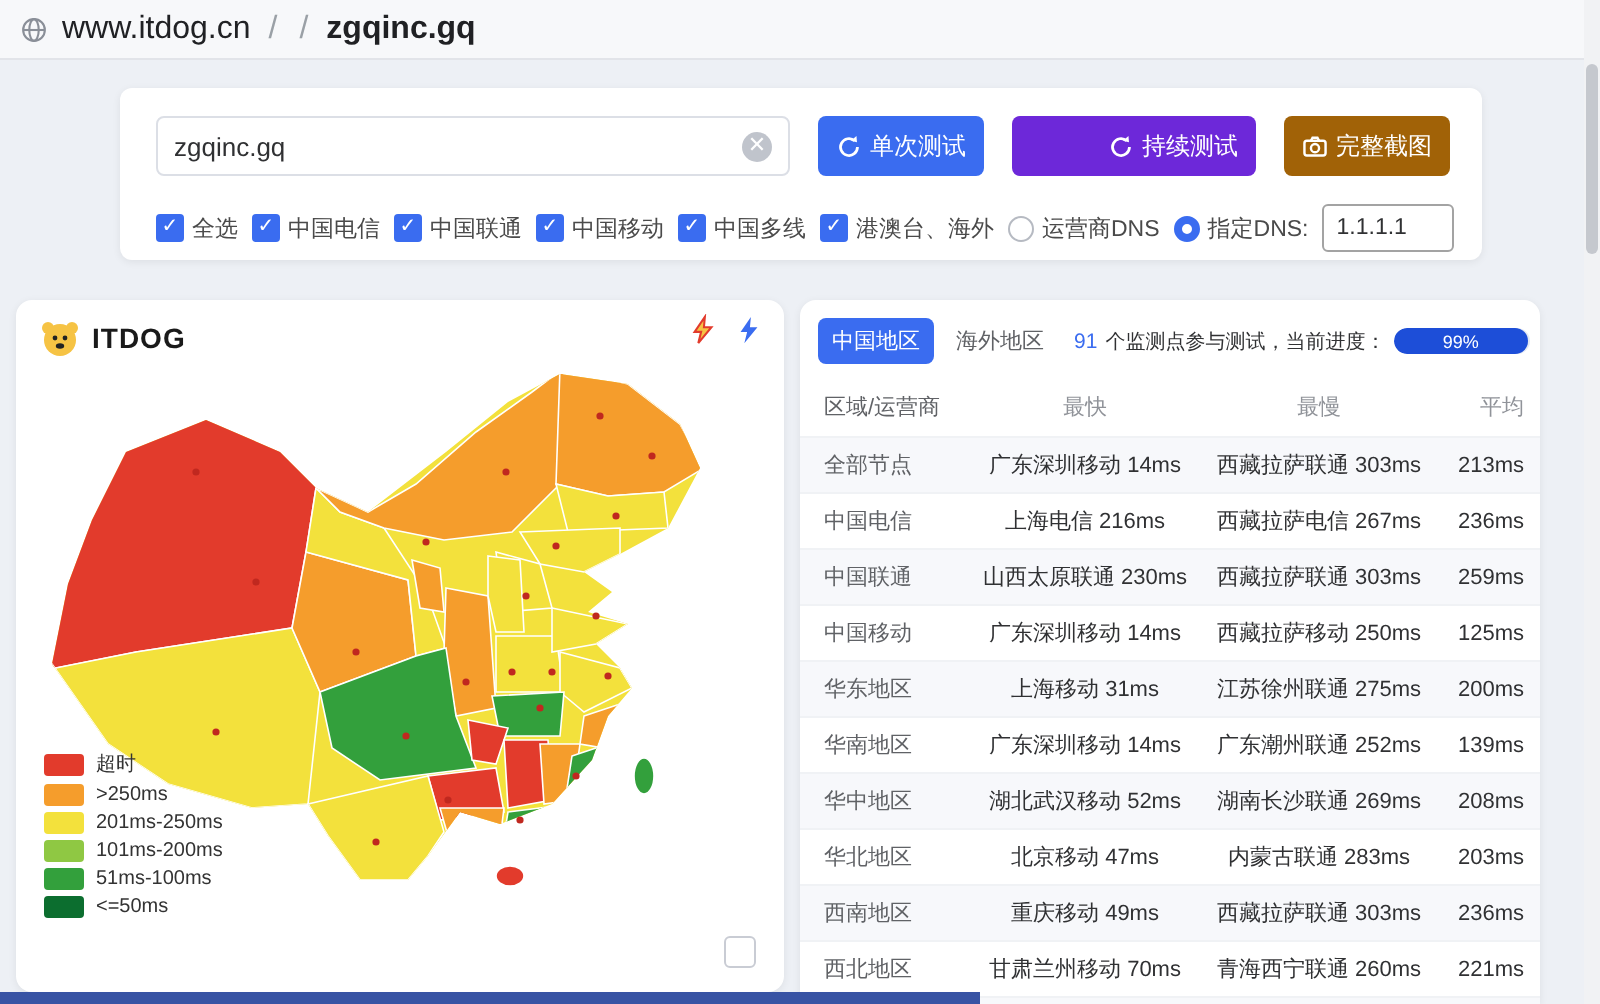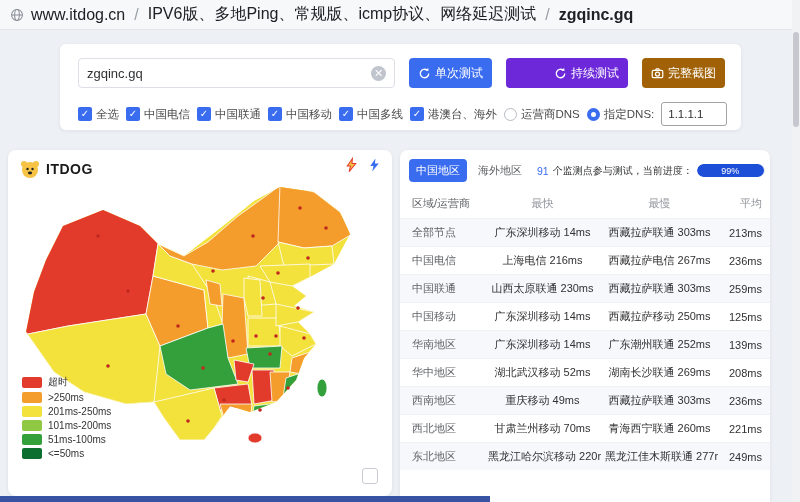--- a/index.html
+++ b/index.html
@@ -83,21 +83,20 @@
 <body>
 
 <div class="topbar">
   <svg width="14" height="14" viewBox="0 0 16 16">
     <circle cx="8" cy="8" r="6.2" fill="none" stroke="#8a8f98" stroke-width="1.2"></circle>
     <ellipse cx="8" cy="8" rx="2.7" ry="6.2" fill="none" stroke="#8a8f98" stroke-width="1.2"></ellipse>
     <line x1="1.8" y1="8" x2="14.2" y2="8" stroke="#8a8f98" stroke-width="1.2"></line>
   </svg>
   <span>www.itdog.cn</span>
   <span class="sep">/</span>
-  <span>IPV6版、多地Ping、常规版、icmp协议、网络延迟测试</span>
   <span class="sep">/</span>
   <span class="page">zgqinc.gq</span>
 </div>
 
 <div class="search-card">
   <div class="row1">
     <div class="input-wrap">
       <input class="target" value="zgqinc.gq" style="">
       <span class="clear-icon">✕</span>
     </div>
@@ -317,32 +316,44 @@
     <td class="c3">西藏拉萨联通 303ms</td>
     <td class="c4">259ms</td>
   </tr>
         <tr>
     <td class="c1">中国移动</td>
     <td class="c2">广东深圳移动 14ms</td>
     <td class="c3">西藏拉萨移动 250ms</td>
     <td class="c4">125ms</td>
   </tr>
         <tr>
+    <td class="c1">华东地区</td>
+    <td class="c2">上海移动 31ms</td>
+    <td class="c3">江苏徐州联通 275ms</td>
+    <td class="c4">200ms</td>
+  </tr>
+        <tr>
     <td class="c1">华南地区</td>
     <td class="c2">广东深圳移动 14ms</td>
     <td class="c3">广东潮州联通 252ms</td>
     <td class="c4">139ms</td>
   </tr>
         <tr>
     <td class="c1">华中地区</td>
     <td class="c2">湖北武汉移动 52ms</td>
     <td class="c3">湖南长沙联通 269ms</td>
     <td class="c4">208ms</td>
   </tr>
         <tr>
+    <td class="c1">华北地区</td>
+    <td class="c2">北京移动 47ms</td>
+    <td class="c3">内蒙古联通 283ms</td>
+    <td class="c4">203ms</td>
+  </tr>
+        <tr>
     <td class="c1">西南地区</td>
     <td class="c2">重庆移动 49ms</td>
     <td class="c3">西藏拉萨联通 303ms</td>
     <td class="c4">236ms</td>
   </tr>
         <tr>
     <td class="c1">西北地区</td>
     <td class="c2">甘肃兰州移动 70ms</td>
     <td class="c3">青海西宁联通 260ms</td>
     <td class="c4">221ms</td>

